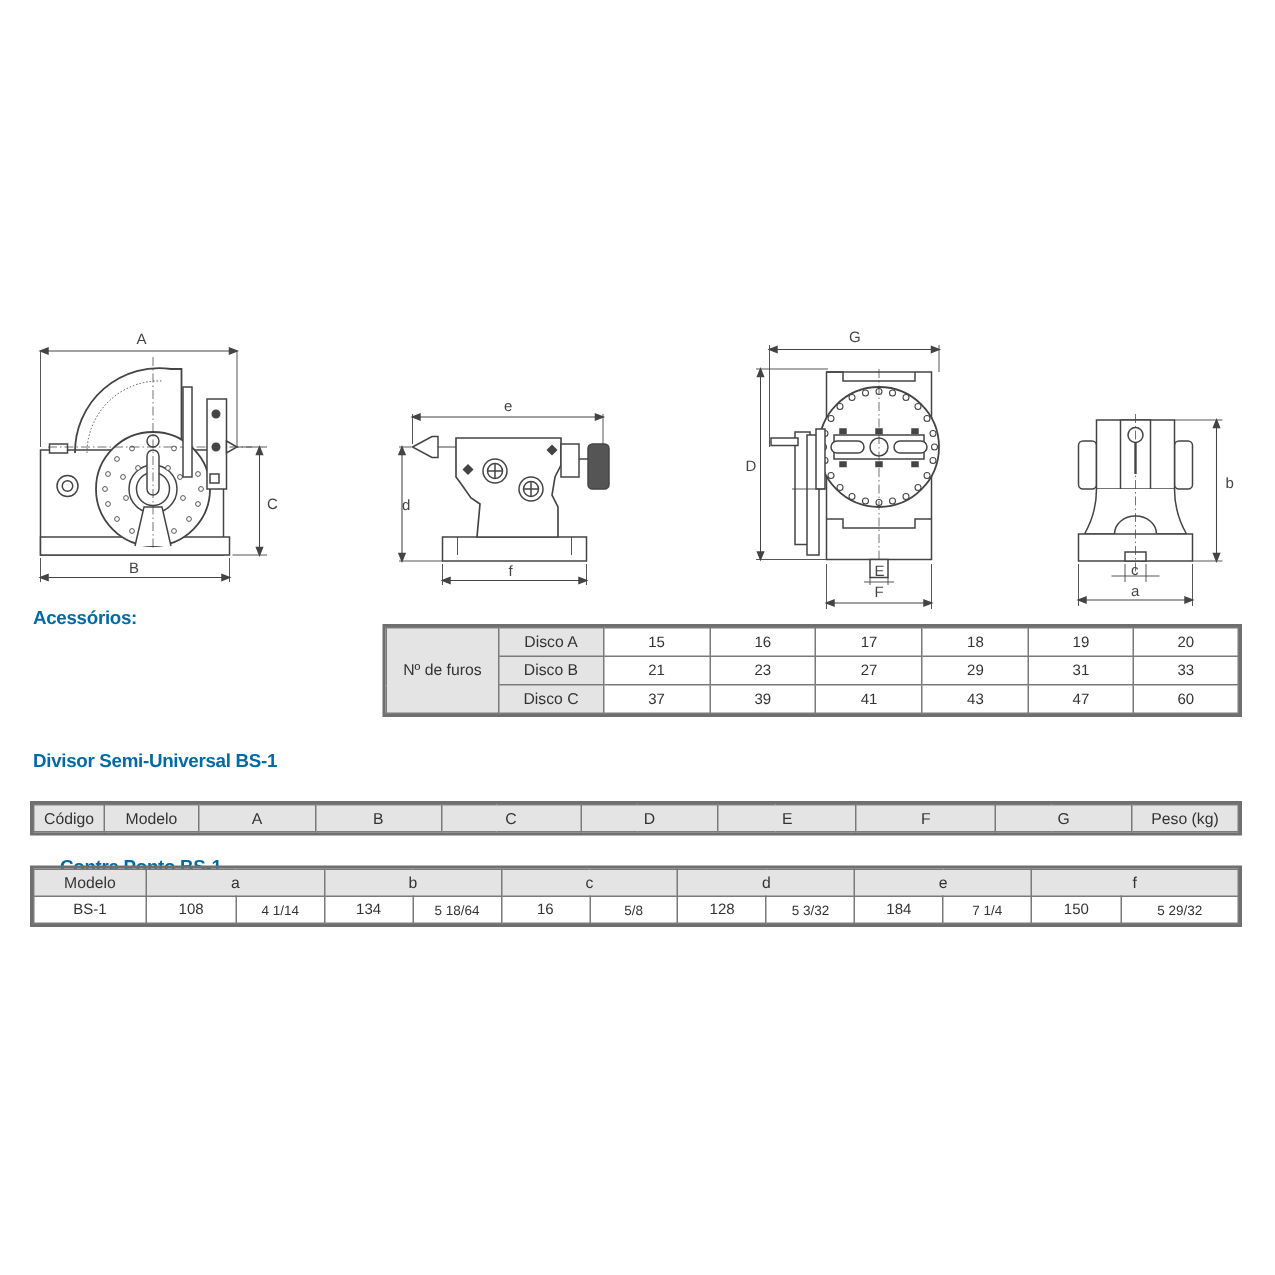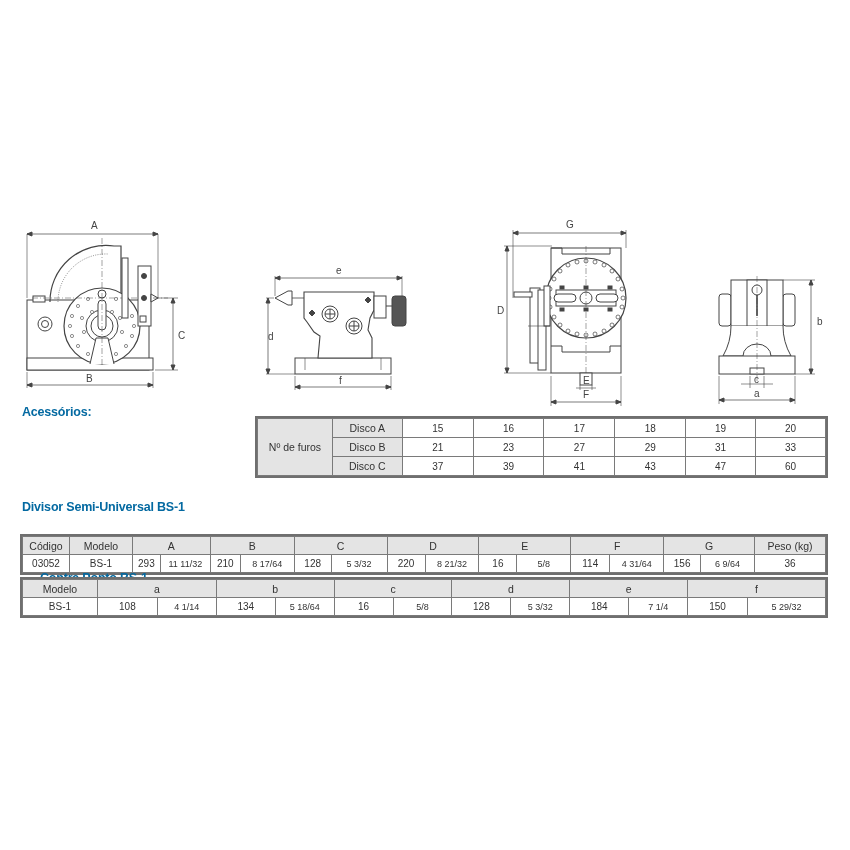--- a/index.html
+++ b/index.html
@@ -336,39 +336,20 @@
     <td class="hd">Modelo</td>
     <td class="hd" colspan="2">A</td>
     <td class="hd" colspan="2">B</td>
     <td class="hd" colspan="2">C</td>
     <td class="hd" colspan="2">D</td>
     <td class="hd" colspan="2">E</td>
     <td class="hd" colspan="2">F</td>
     <td class="hd" colspan="2">G</td>
     <td class="hd">Peso (kg)</td>
   </tr>
-  <tr>
-    <td>03052</td>
-    <td>BS-1</td>
-    <td>293</td>
-    <td class="frac">11 11/32</td>
-    <td>210</td>
-    <td class="frac">8 17/64</td>
-    <td>128</td>
-    <td class="frac">5 3/32</td>
-    <td>220</td>
-    <td class="frac">8 21/32</td>
-    <td>16</td>
-    <td class="frac">5/8</td>
-    <td>114</td>
-    <td class="frac">4 31/64</td>
-    <td>156</td>
-    <td class="frac">6 9/64</td>
-    <td>36</td>
-  </tr>
 </tbody>
   </table>
 
 <div class="red-title" style="left:40px;top:556px;margin-top:15px;">Contra Ponto BS-1</div>
 <table class="spec outer-border" style="left:22px;top:579px;width:804px;">
   <colgroup>
     <col style="width:75px">
     <col style="width:60px">
       <col style="width:59px">
     <col style="width:59px">

